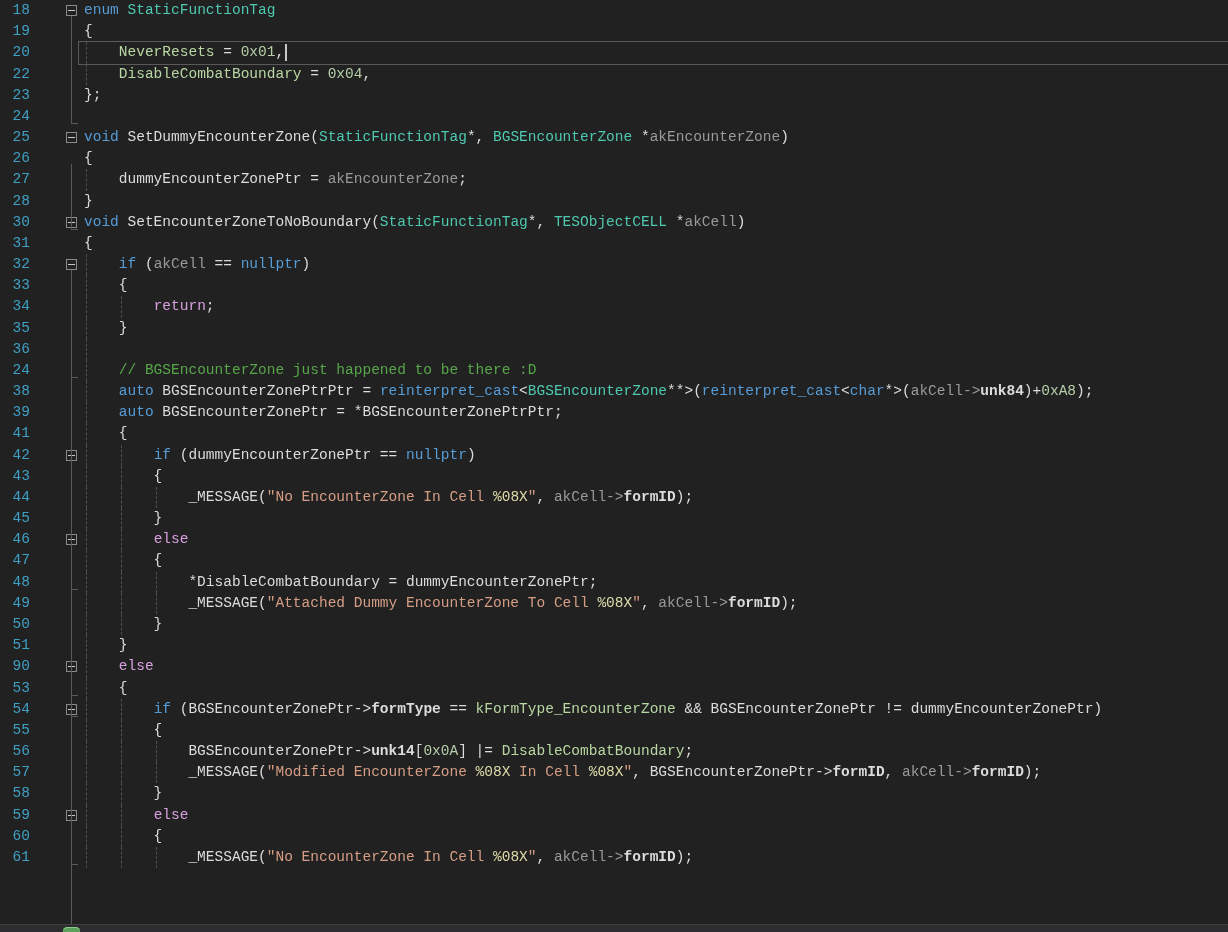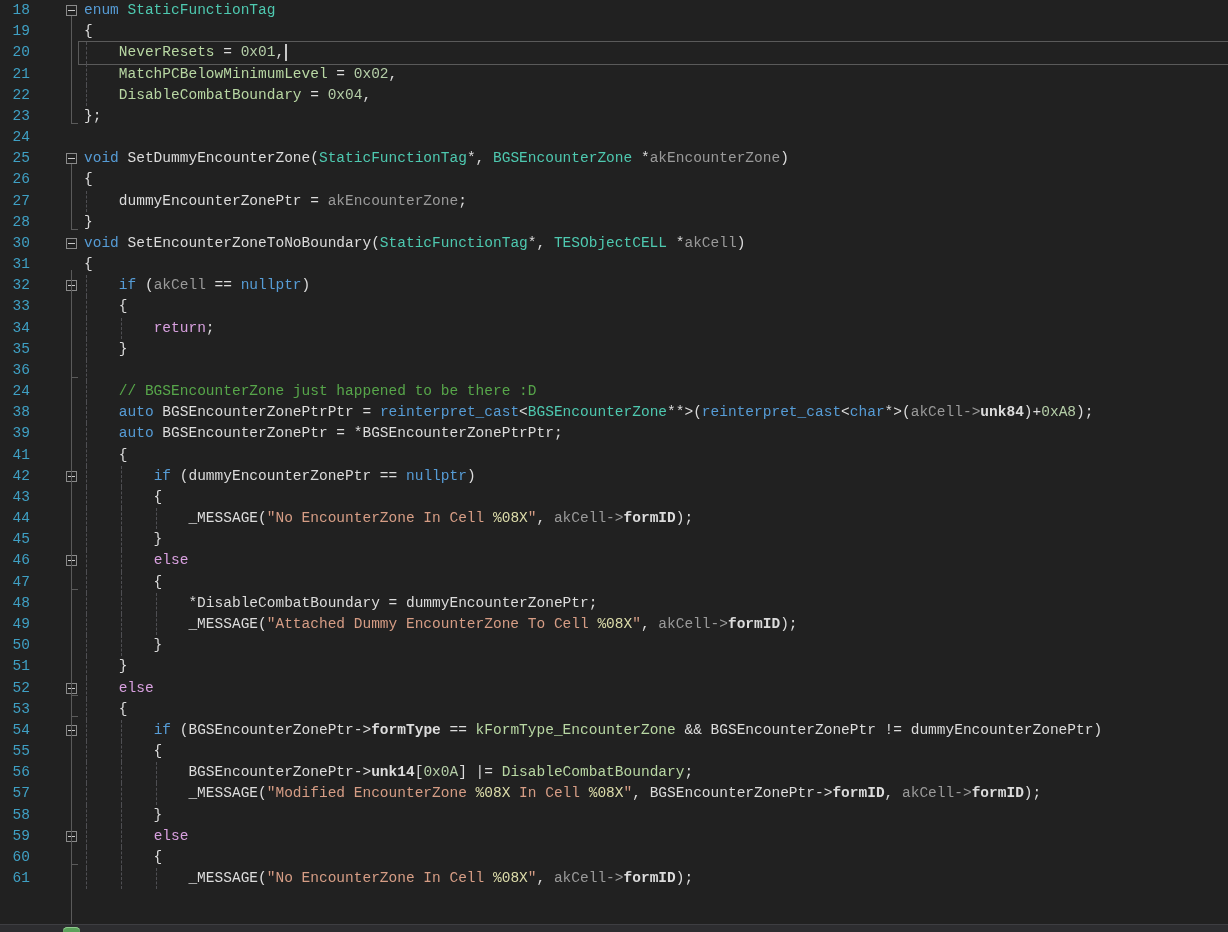--- a/index.html
+++ b/index.html
@@ -76,25 +76,20 @@
       <div class="foldcol"></div>
       <div class="code"><span class="tk-w">{</span></div>
     </div>
     <div class="row">
       <div class="ln">20</div>
       <div class="foldcol"></div>
       <div class="code"><div class="guide" style="left: 2px;"></div><span class="tk-w">    </span><span class="tk-e">NeverResets</span><span class="tk-w"> = </span><span class="tk-n">0x01</span><span class="tk-w">,</span><div class="caret" style="left: 200.79px;"></div></div>
       <div class="curline"></div>
     </div>
     <div class="row">
-      <div class="ln">21</div>
-      <div class="foldcol"></div>
-      <div class="code"><div class="guide" style="left: 2px;"></div><span class="tk-w">    </span><span class="tk-e">MatchPCBelowMinimumLevel</span><span class="tk-w"> = </span><span class="tk-n">0x02</span><span class="tk-w">,</span></div>
-    </div>
-    <div class="row">
       <div class="ln">22</div>
       <div class="foldcol"></div>
       <div class="code"><div class="guide" style="left: 2px;"></div><span class="tk-w">    </span><span class="tk-e">DisableCombatBoundary</span><span class="tk-w"> = </span><span class="tk-n">0x04</span><span class="tk-w">,</span></div>
     </div>
     <div class="row">
       <div class="ln">23</div>
       <div class="foldcol"></div>
       <div class="code"><span class="tk-w">};</span></div>
     </div>
     <div class="row">
@@ -231,21 +226,21 @@
       <div class="ln">50</div>
       <div class="foldcol"></div>
       <div class="code"><div class="guide" style="left: 2px;"></div><div class="guide" style="left: 37px;"></div><span class="tk-w">        }</span></div>
     </div>
     <div class="row">
       <div class="ln">51</div>
       <div class="foldcol"></div>
       <div class="code"><div class="guide" style="left: 2px;"></div><span class="tk-w">    }</span></div>
     </div>
     <div class="row">
-      <div class="ln">52</div>
+      <div class="ln">90</div>
       <div class="foldcol">
         <div class="foldbox"></div>
       </div>
       <div class="code"><div class="guide" style="left: 2px;"></div><span class="tk-w">    </span><span class="tk-ctl">else</span></div>
     </div>
     <div class="row">
       <div class="ln">53</div>
       <div class="foldcol"></div>
       <div class="code"><div class="guide" style="left: 2px;"></div><span class="tk-w">    {</span></div>
     </div>

